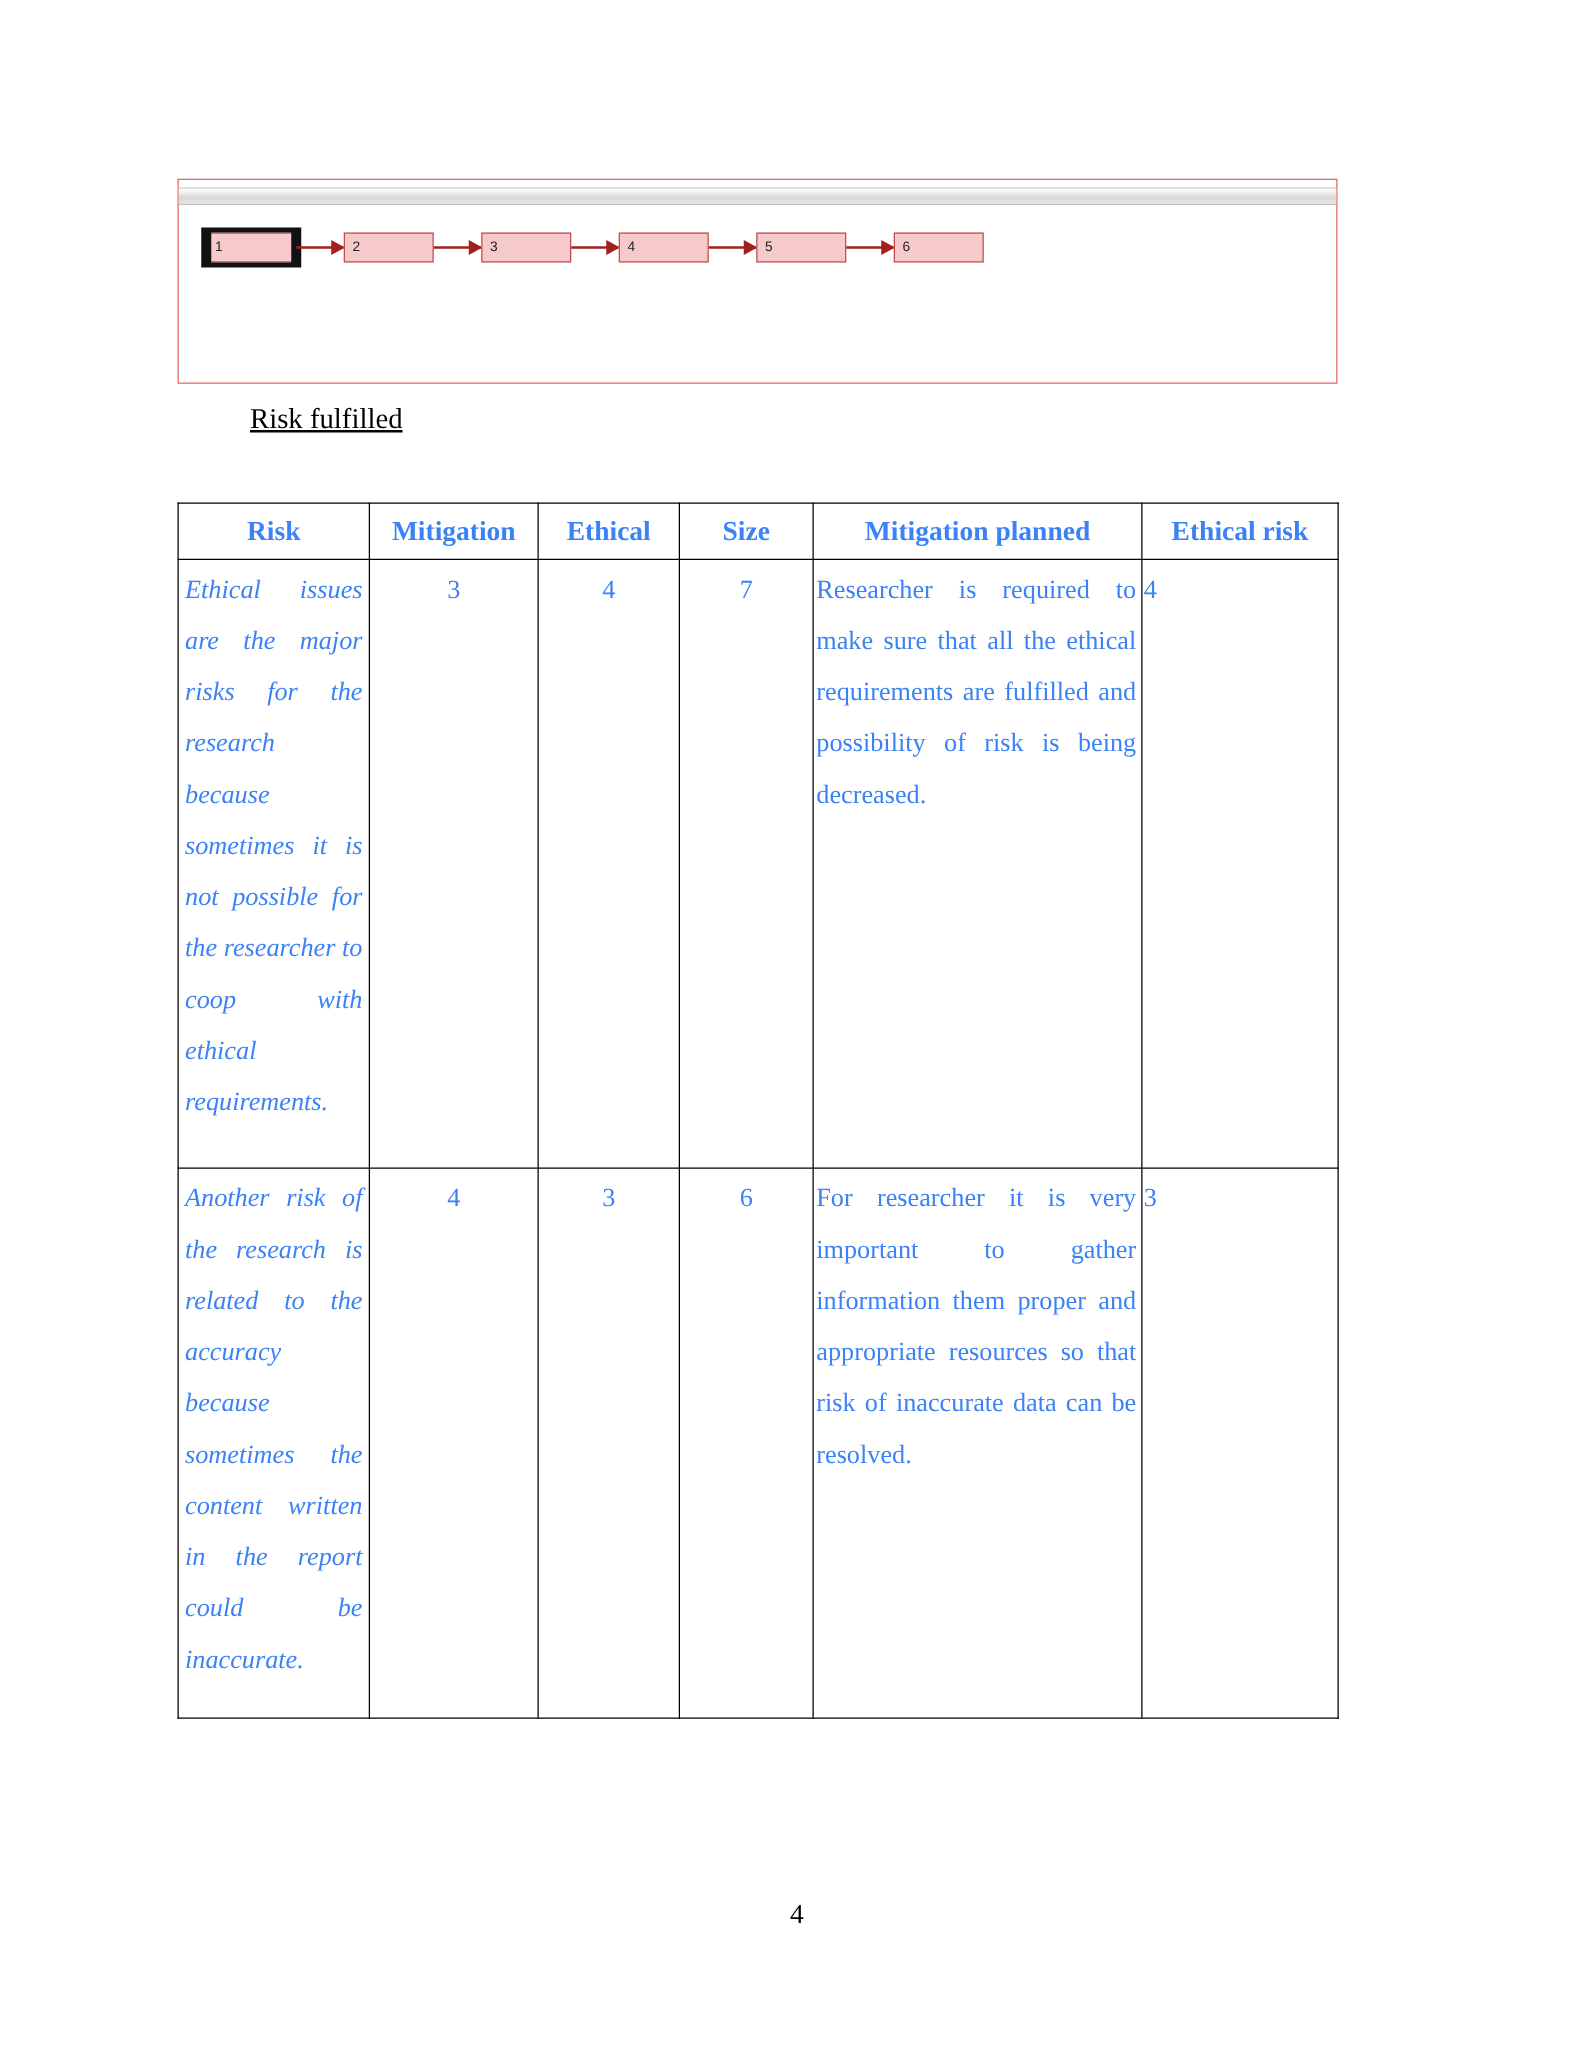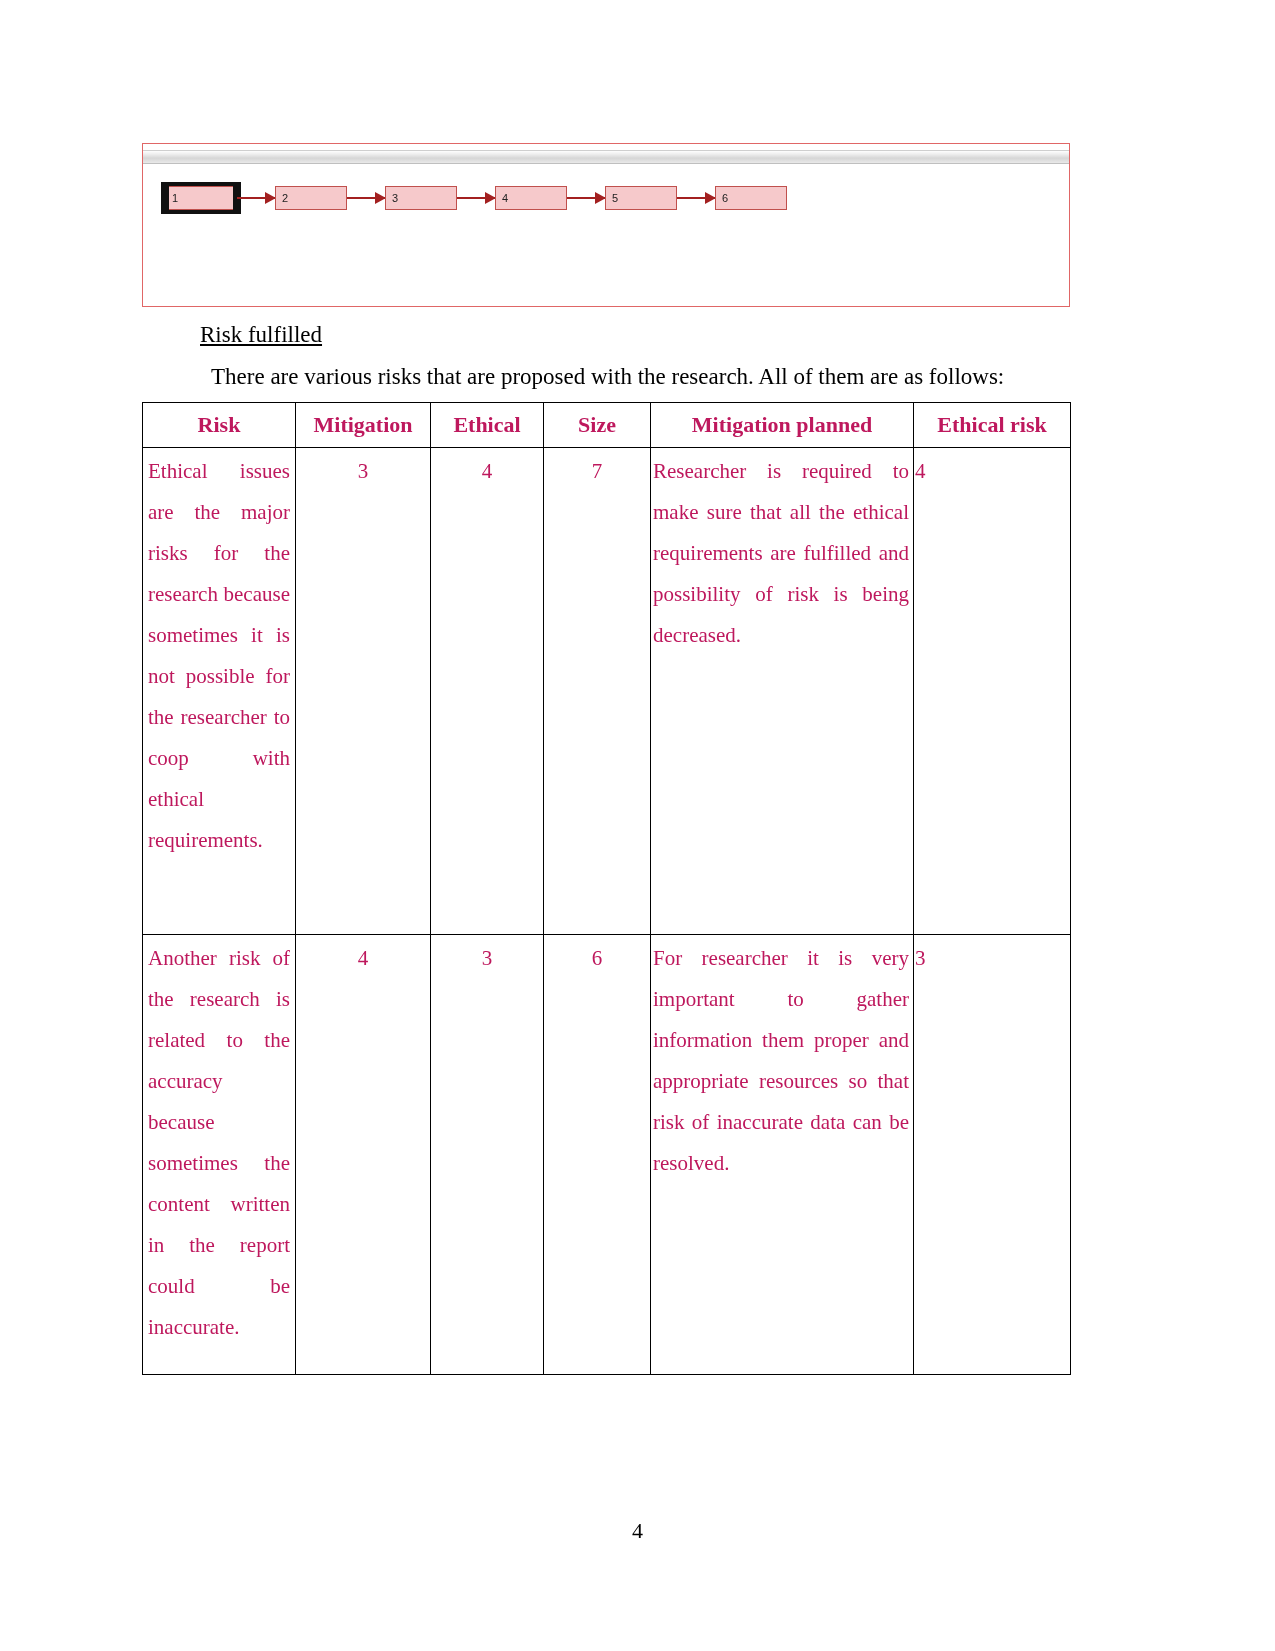--- a/index.html
+++ b/index.html
@@ -131,38 +131,39 @@
     left: 142px;
     top: 402px;
     width: 928px;
     border-collapse: collapse;
     table-layout: fixed;
   }
   .risk-table th,
   .risk-table td {
     border: 1px solid #000000;
     vertical-align: top;
-    color: #be185d;
+    color: #3b82f6;
     font-size: 21px;
     line-height: 1.95;
     box-sizing: border-box;
   }
   .risk-table th {
     text-align: center;
     font-weight: bold;
     padding: 9px 4px 9px 4px;
     vertical-align: middle;
     line-height: 1.2;
     font-size: 22px;
   }
   .risk-table td.c-risk {
     text-align: justify;
     text-align-last: justify;
     padding: 3px 5px 26px 5px;
     hyphens: none;
+    font-style: italic;
   }
   .risk-table td.c-num {
     text-align: center;
     padding: 3px 2px;
   }
   .risk-table td.c-mitig {
     text-align: justify;
     text-align-last: left;
     padding: 3px 4px 10px 2px;
   }
@@ -230,21 +231,20 @@
         <div class="task-box">
           <span>6</span>
         </div>
 
       </div>
     </div>
   </div>
 
   <div class="section-heading">Risk fulfilled</div>
 
-  <div class="intro-paragraph">There are various risks that are proposed with the research. All of them are as follows:</div>
 
   <table class="risk-table">
     <colgroup>
       <col class="col-risk">
       <col class="col-prob">
       <col class="col-impact">
       <col class="col-size">
       <col class="col-mitig">
       <col class="col-residual">
     </colgroup>

